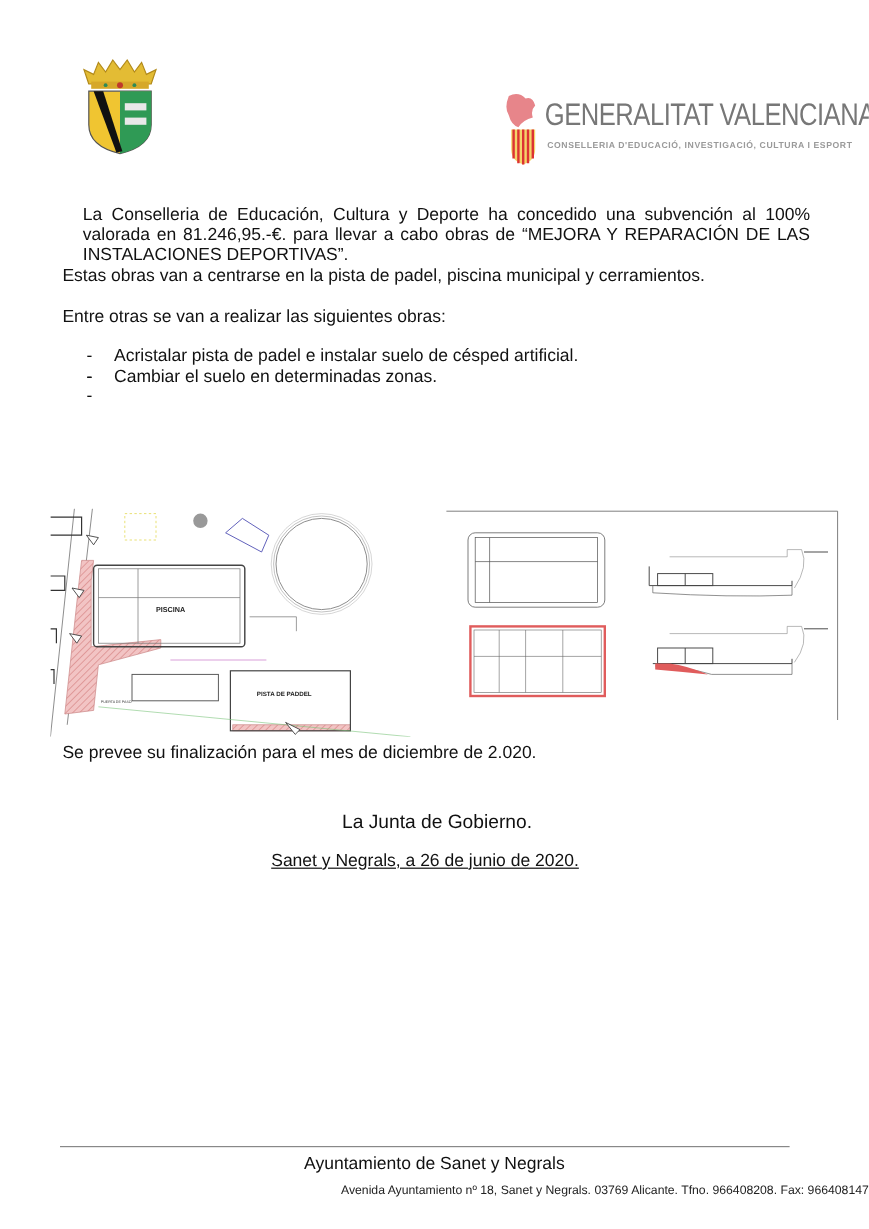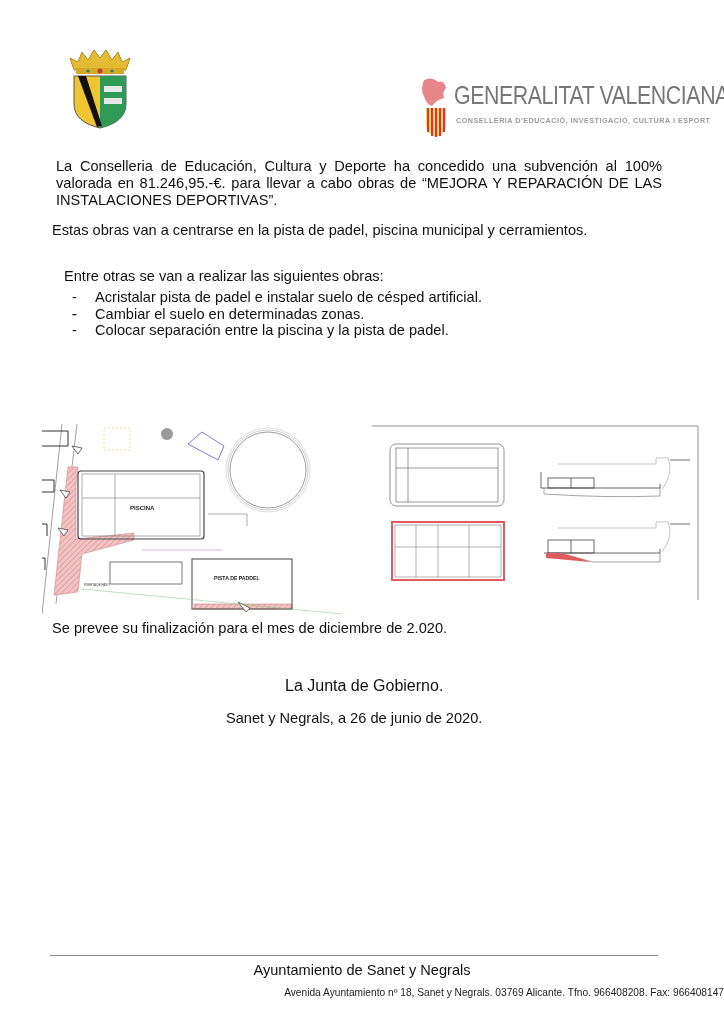--- a/index.html
+++ b/index.html
@@ -21,21 +21,21 @@
   .p3 { top: 256px; }
   .list { left: 72px; top: 289px; font-size: 14.6px; line-height: 16.5px; margin: 0; padding: 0; list-style: none; }
   .list li { position: relative; padding-left: 23px; white-space: nowrap; }
   .list .dash { position: absolute; left: 0; top: 0; }
 
   .plan-left { left: 42px; top: 390px; width: 306px; height: 200px; }
   .plan-right { left: 368px; top: 398px; width: 336px; height: 180px; }
 
   .p4 { left: 52px; top: 620px; font-size: 14.6px; }
   .sig1 { left: 285px; top: 677px; font-size: 16px; }
-  .sig2 { left: 226px; top: 710px; font-size: 14.6px; }
+  .sig2 { left: 226px; top: 710px; font-size: 14.6px; text-decoration: underline; }
 
   .footer-rule { left: 50px; top: 931px; width: 608px; height: 0; border-top: 1.5px solid #888; }
   .footer-title { left: 0; width: 724px; top: 938px; text-align: center; font-weight: normal; font-size: 14.6px; }
   .footer-addr { left: 0; width: 724px; top: 963px; text-align: right; font-size: 10.2px; color: #222; }
 </style>
 </head>
 <body>
 
 <div class="abs crest">
   <svg width="72" height="82" viewBox="0 0 72 82">
@@ -57,29 +57,29 @@
 <div class="abs gva">
   <svg class="gva-emblem" viewBox="0 0 34 62">
     <path d="M6 4 Q14 0 20 6 Q26 4 28 12 Q24 16 26 22 Q18 24 14 30 Q8 28 6 20 Q2 14 6 4 Z" fill="#e7858a"></path>
     <path d="M8 32 H28 V48 Q28 58 18 61 Q8 58 8 48 Z" fill="#f4d46a"></path>
     <path d="M10 32 V56 M14 32 V60 M18 32 V61 M22 32 V60 M26 32 V56" stroke="#d33" stroke-width="2"></path>
   </svg>
   <div class="gva-title">GENERALITAT VALENCIANA</div>
   <div class="gva-sub">CONSELLERIA D'EDUCACIÓ, INVESTIGACIÓ, CULTURA I ESPORT</div>
 </div>
 
-<p class="abs para p1" style="margin:4px">La Conselleria de Educación, Cultura y Deporte ha concedido una subvención al 100% valorada en 81.246,95.-€. para llevar a cabo obras de “MEJORA Y REPARACIÓN DE LAS INSTALACIONES DEPORTIVAS”.</p>
+<p class="abs para p1" style="margin:17px">La Conselleria de Educación, Cultura y Deporte ha concedido una subvención al 100% valorada en 81.246,95.-€. para llevar a cabo obras de “MEJORA Y REPARACIÓN DE LAS INSTALACIONES DEPORTIVAS”.</p>
 <p class="abs para p2" style="margin:0">Estas obras van a centrarse en la pista de padel, piscina municipal y cerramientos.</p>
-<p class="abs para p3" style="margin:12px">Entre otras se van a realizar las siguientes obras:</p>
+<p class="abs para p3" style="margin:0">Entre otras se van a realizar las siguientes obras:</p>
 
 <ul class="abs list">
   <li><span class="dash">-</span><span>Acristalar pista de padel e instalar suelo de césped artificial.</span></li>
   <li><span class="dash">-</span></li>
   <li><span class="dash">-</span><span>Cambiar el suelo en determinadas zonas.</span></li>
-  <li><span class="dash">-</span><span>Colocar separación entre la piscina y la pista de padel.</span></li>
+  <li><span class="dash">-</span></li>
 </ul>
 
 <div class="abs plan-left">
   <svg width="306" height="200" viewBox="0 0 306 200">
     <defs>
       <pattern id="hatch" width="4" height="4" patternUnits="userSpaceOnUse" patternTransform="rotate(45)">
         <rect width="4" height="4" fill="#f2c4c4"></rect>
         <line x1="0" y1="0" x2="0" y2="4" stroke="#d98a8a" stroke-width="1.2"></line>
       </pattern>
     </defs>

